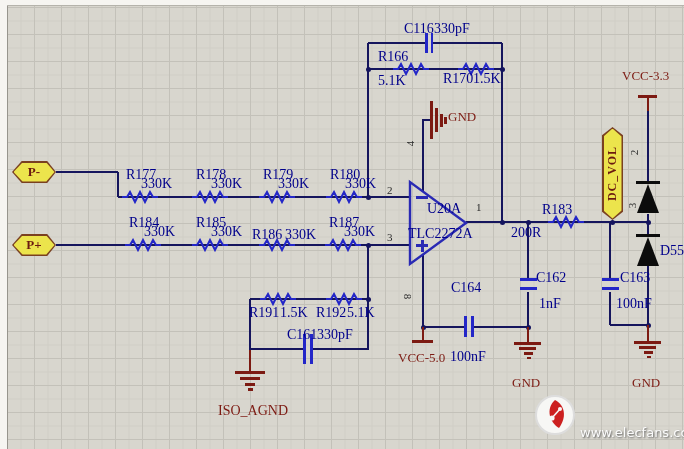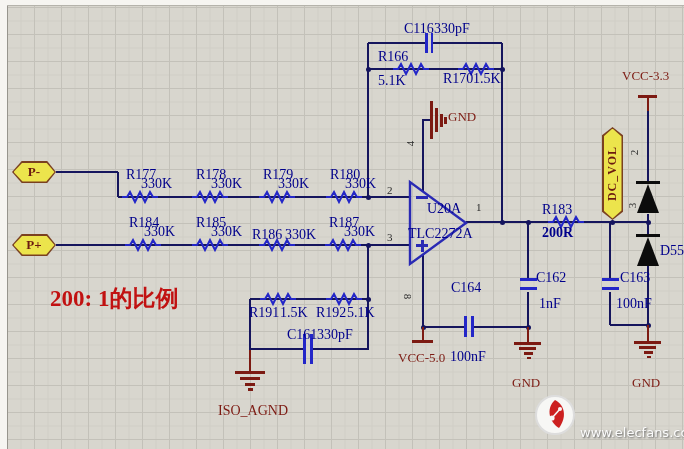--- a/index.html
+++ b/index.html
@@ -241,21 +241,21 @@
   <span class="lbl" style="left:378px;top:74px;">5.1K</span>
   <span class="lbl" style="left:443px;top:72px;">R170</span>
   <span class="lbl" style="left:473px;top:72px;">1.5K</span>
   <span class="lbl" style="left:404px;top:22px;">C116</span>
   <span class="lbl" style="left:434px;top:22px;">330pF</span>
 
   <span class="lbl" style="left:427px;top:202px;">U20A</span>
   <span class="lbl" style="left:408px;top:227px;">TLC2272A</span>
 
   <span class="lbl" style="left:542px;top:203px;">R183</span>
-  <span class="lbl" style="left:542px;top:226px;font-weight:bold;">200R</span>
+  <span class="lbl" style="left:511px;top:226px;">200R</span>
   <span class="lbl" style="left:536px;top:271px;">C162</span>
   <span class="lbl" style="left:539px;top:297px;">1nF</span>
   <span class="lbl" style="left:620px;top:271px;">C163</span>
   <span class="lbl" style="left:616px;top:297px;">100nF</span>
   <span class="lbl" style="left:451px;top:281px;">C164</span>
   <span class="lbl" style="left:450px;top:350px;">100nF</span>
   <span class="lbl" style="left:660px;top:198px;margin-top:46px;">D55</span>
 
   <span class="lbl" style="left:249px;top:306px;">R191</span>
   <span class="lbl" style="left:280px;top:306px;">1.5K</span>
@@ -264,21 +264,20 @@
   <span class="lbl" style="left:287px;top:328px;">C161</span>
   <span class="lbl" style="left:317px;top:328px;">330pF</span>
 
   <span class="pwr" style="left:622px;top:69px;">VCC-3.3</span>
   <span class="pwr" style="left:398px;top:351px;">VCC-5.0</span>
   <span class="pwr" style="left:448px;top:110px;">GND</span>
   <span class="pwr" style="left:512px;top:376px;">GND</span>
   <span class="pwr" style="left:632px;top:376px;">GND</span>
   <span class="pwr" style="left:218px;top:404px;font-size:14px;">ISO_AGND</span>
 
-  <span class="note" style="left:50px;top:283px;">200: 1的比例</span>
 
   <svg style="position:absolute;left:534px;top:394px;" width="42" height="42">
     <circle cx="21" cy="21" r="19" fill="#f7f7f5" stroke="#dddddd" stroke-width="2"></circle>
     <path d="M21,6 C31,11 33,23 25,34 C16,29 11,15 21,6 Z" fill="#cc2020"></path>
     <circle cx="18" cy="24" r="2.6" fill="#f7f7f5"></circle>
     <circle cx="26" cy="15" r="2" fill="#f7f7f5"></circle>
     <path d="M18,24 L26,15" stroke="#f7f7f5" stroke-width="1.6"></path>
   </svg>
   <span class="wm-url" style="left:580px;top:425px;">www.elecfans.com</span>
 

